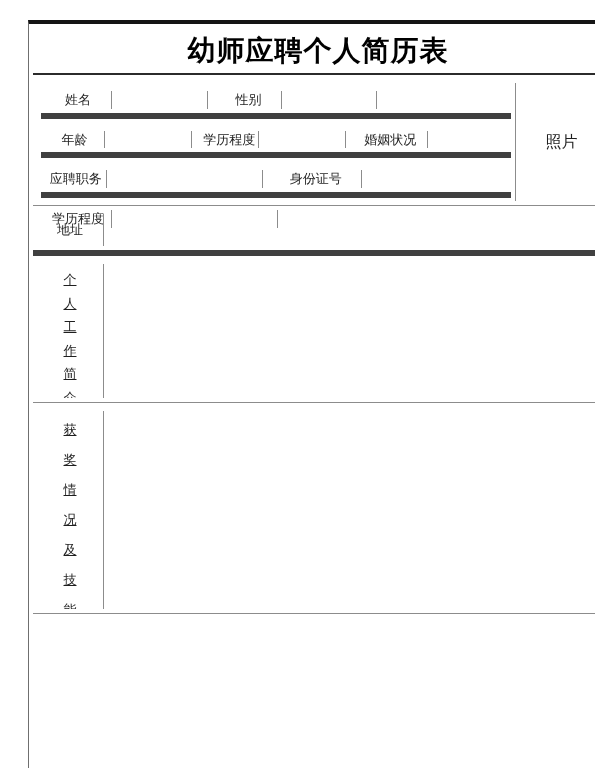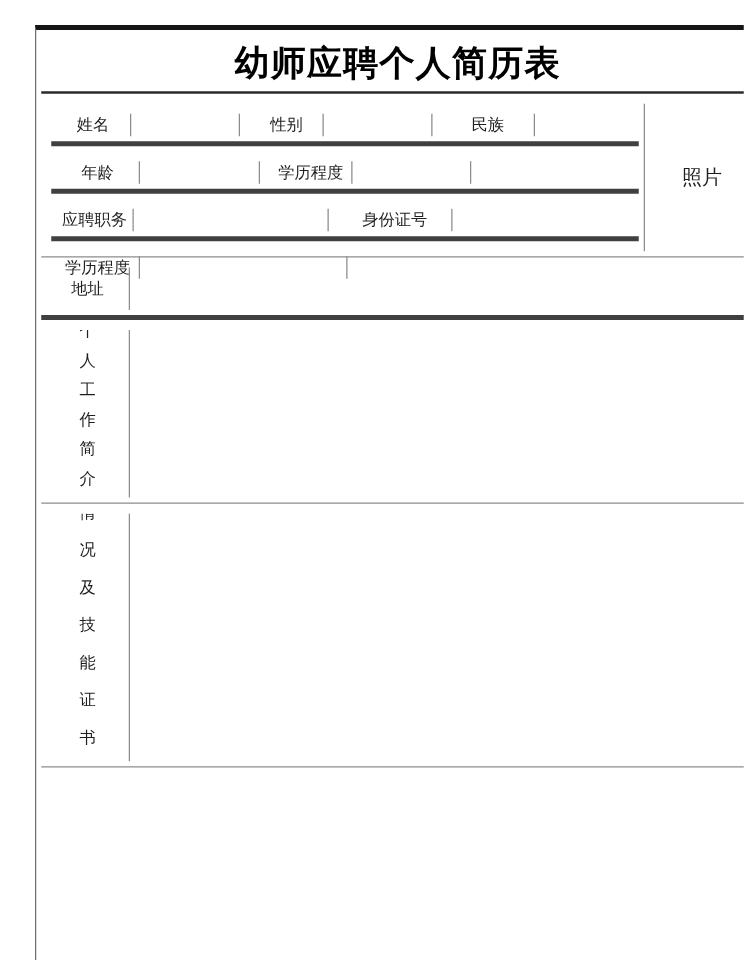--- a/index.html
+++ b/index.html
@@ -19,21 +19,21 @@
   }
   .title-row {
     height:47px;
     border-bottom:2px solid #2b2b2b;
     display:flex; align-items:center; justify-content:center;
   }
   .title {
     font-size:28px; font-weight:800; letter-spacing:1px; color:#000000;
     line-height:1;
   }
-  .row { display:flex; width:100%; border-bottom:4px solid #404040; }
+  .row { display:flex; width:100%; border-bottom:6px solid #404040; }
   .cell {
     display:flex; align-items:center; justify-content:center;
     font-size:13px; color:#1f1f1f;
     border-right:1px solid #8c8c8c;
     overflow:hidden;
   }
   .cell.last { border-right:none; }
   .label { text-align:center; }
   .value { justify-content:flex-start; padding-left:6px; }
 
@@ -49,21 +49,21 @@
   .h32 { height:32px; } .h31 { height:31px; }
   .w67 { width:67px; }  .w88 { width:88px; }  .w66 { width:66px; }
   .w87 { width:87px; }  .w83 { width:83px; }  .w79 { width:79px; }
   .w158 { width:158px; } .w98 { width:98px; } .w147 { width:147px; }
   .flex1 { flex:1; }
 
   .address-row { height:46px; }
 
   .section { display:flex; width:100%; border-bottom:1px solid #8c8c8c; }
   .section.last { border-bottom:none; }
-  .vcell { display:flex; align-items:flex-end; justify-content:center; }
+  .vcell { display:flex; align-items:flex-start; justify-content:center;text-decoration:underline; }
   .vtext {
     width:16px; text-align:center;
     font-size:13px; color:#1f1f1f;
     word-break:break-all;
   }
   .vlh24 { line-height:23.5px; }
   .vlh22 { line-height:30px; }
 </style>
 </head>
 <body>
@@ -76,29 +76,29 @@
     </div>
 
     <div class="grid-top">
       <div class="left-block">
 
         <div class="row h32">
           <div class="cell label w67">姓名</div>
           <div class="cell value w88"></div>
           <div class="cell label w66">性别</div>
           <div class="cell value w87"></div>
-          <div class="cell label w83">民族</div>
           <div class="cell value w79 last"></div>
         </div>
 
         <div class="row h31">
           <div class="cell label w67">年龄</div>
           <div class="cell value w88"></div>
           <div class="cell label w66">学历程度</div>
           <div class="cell value w87"></div>
+          <div class="cell label w83">婚姻状况</div>
           <div class="cell value w79 last"></div>
         </div>
 
         <div class="row h32">
           <div class="cell label w67">应聘职务</div>
           <div class="cell value w158"></div>
           <div class="cell label w98">身份证号</div>
           <div class="cell value w147 last"></div>
         </div>
 

